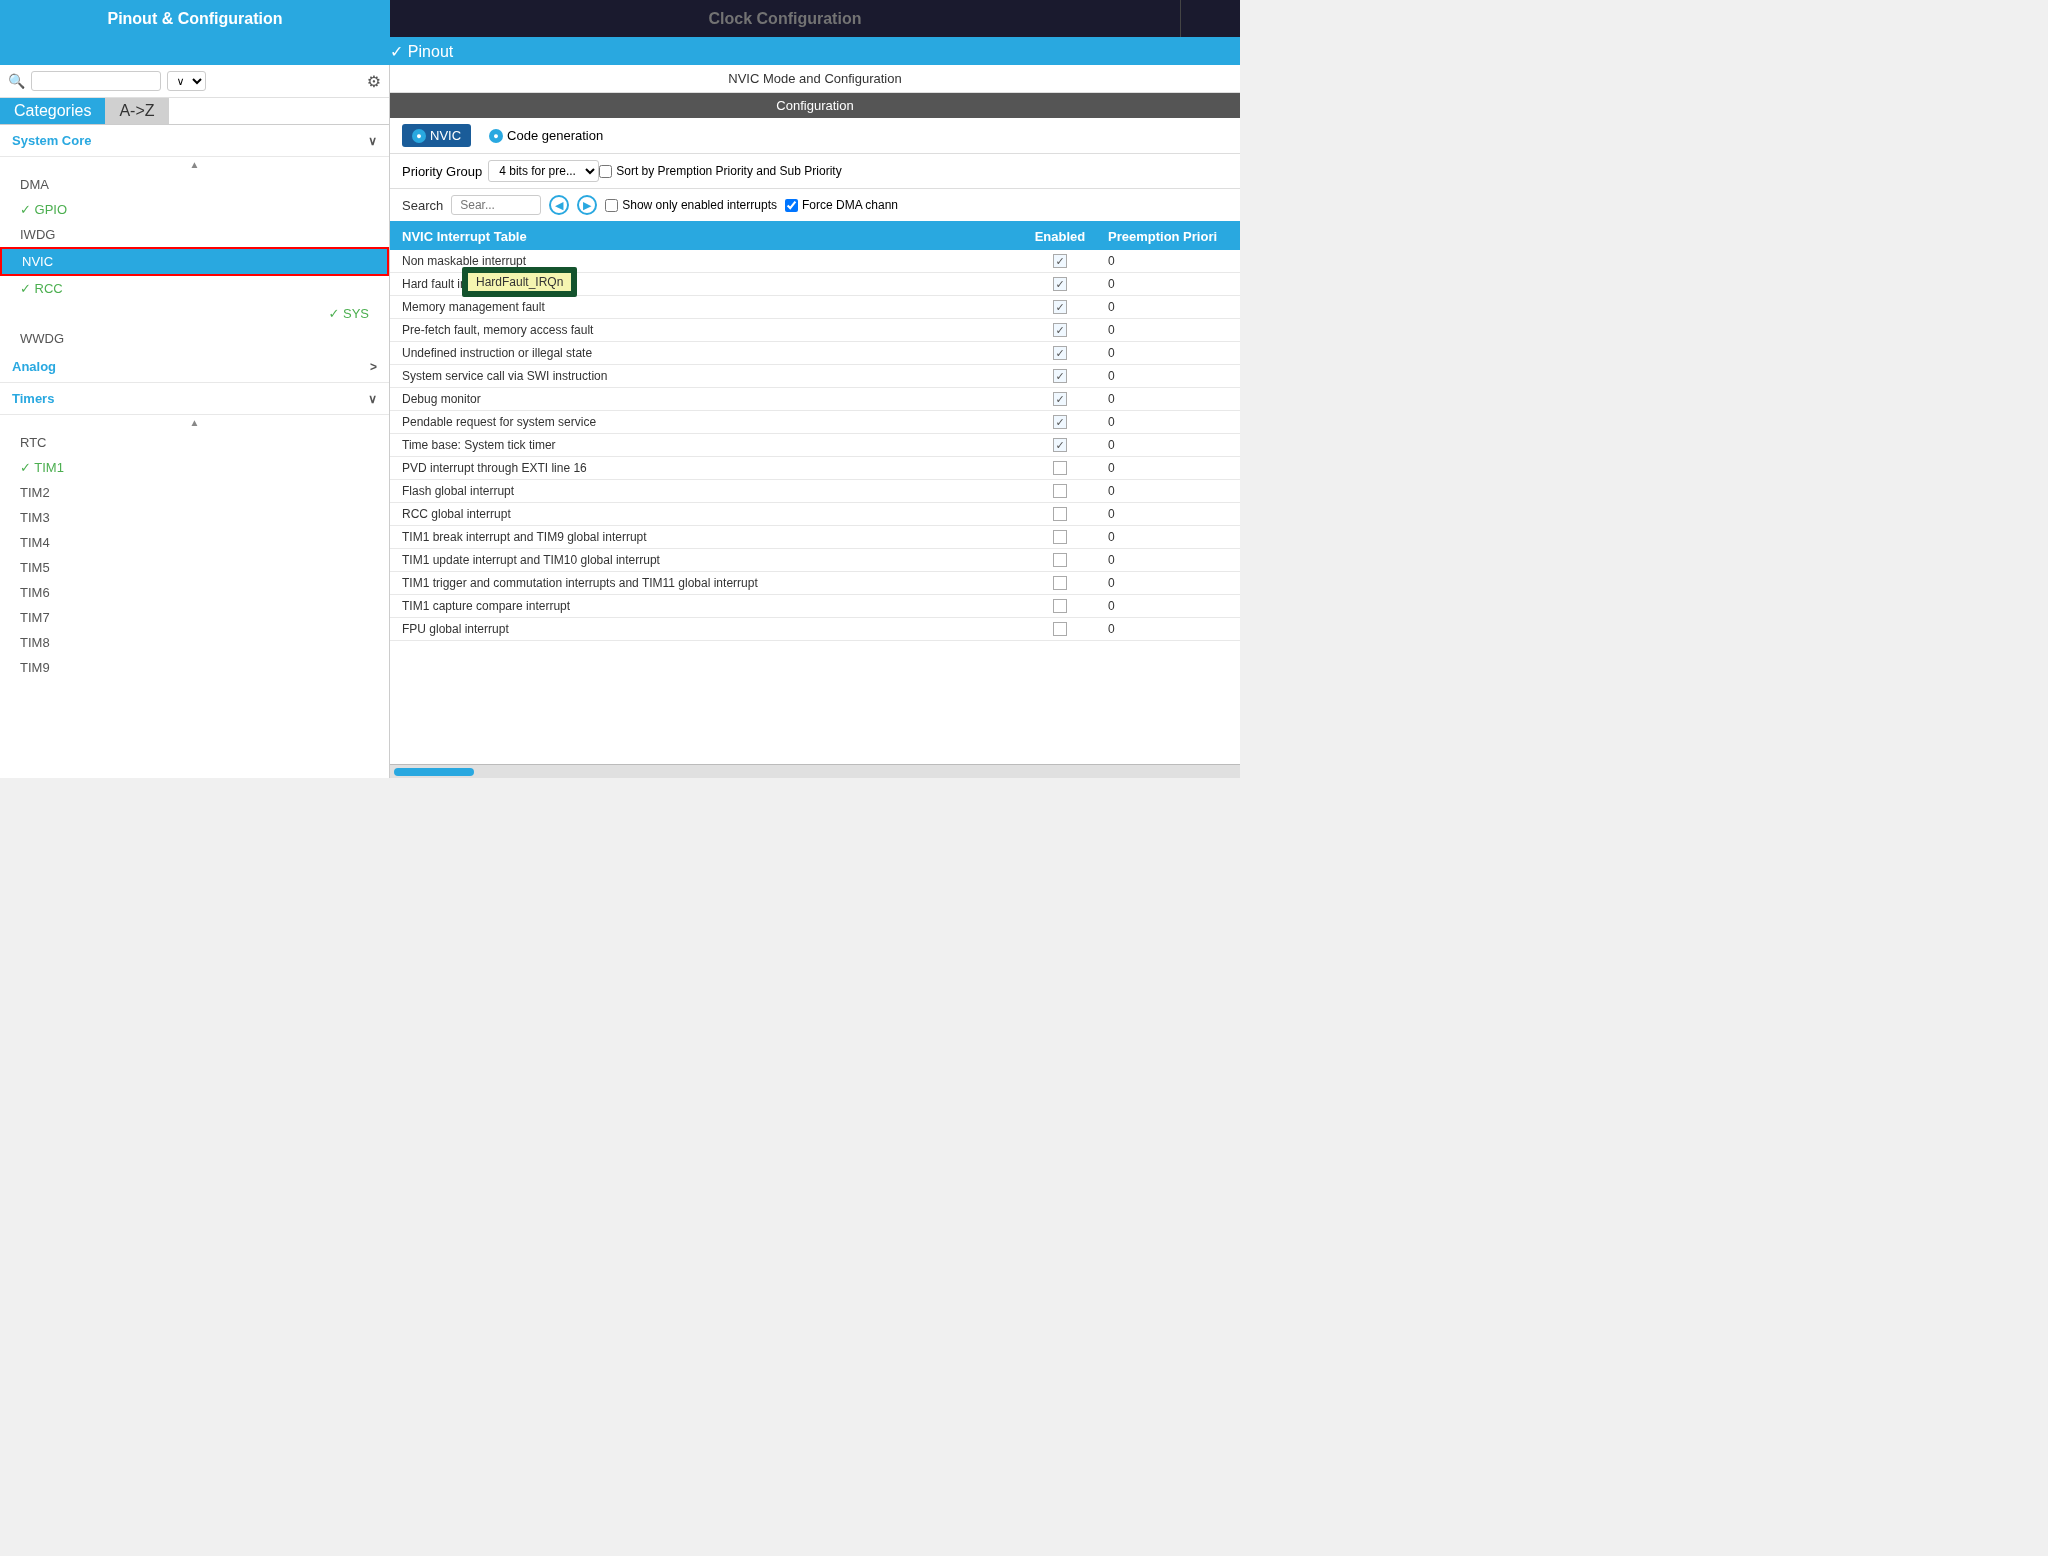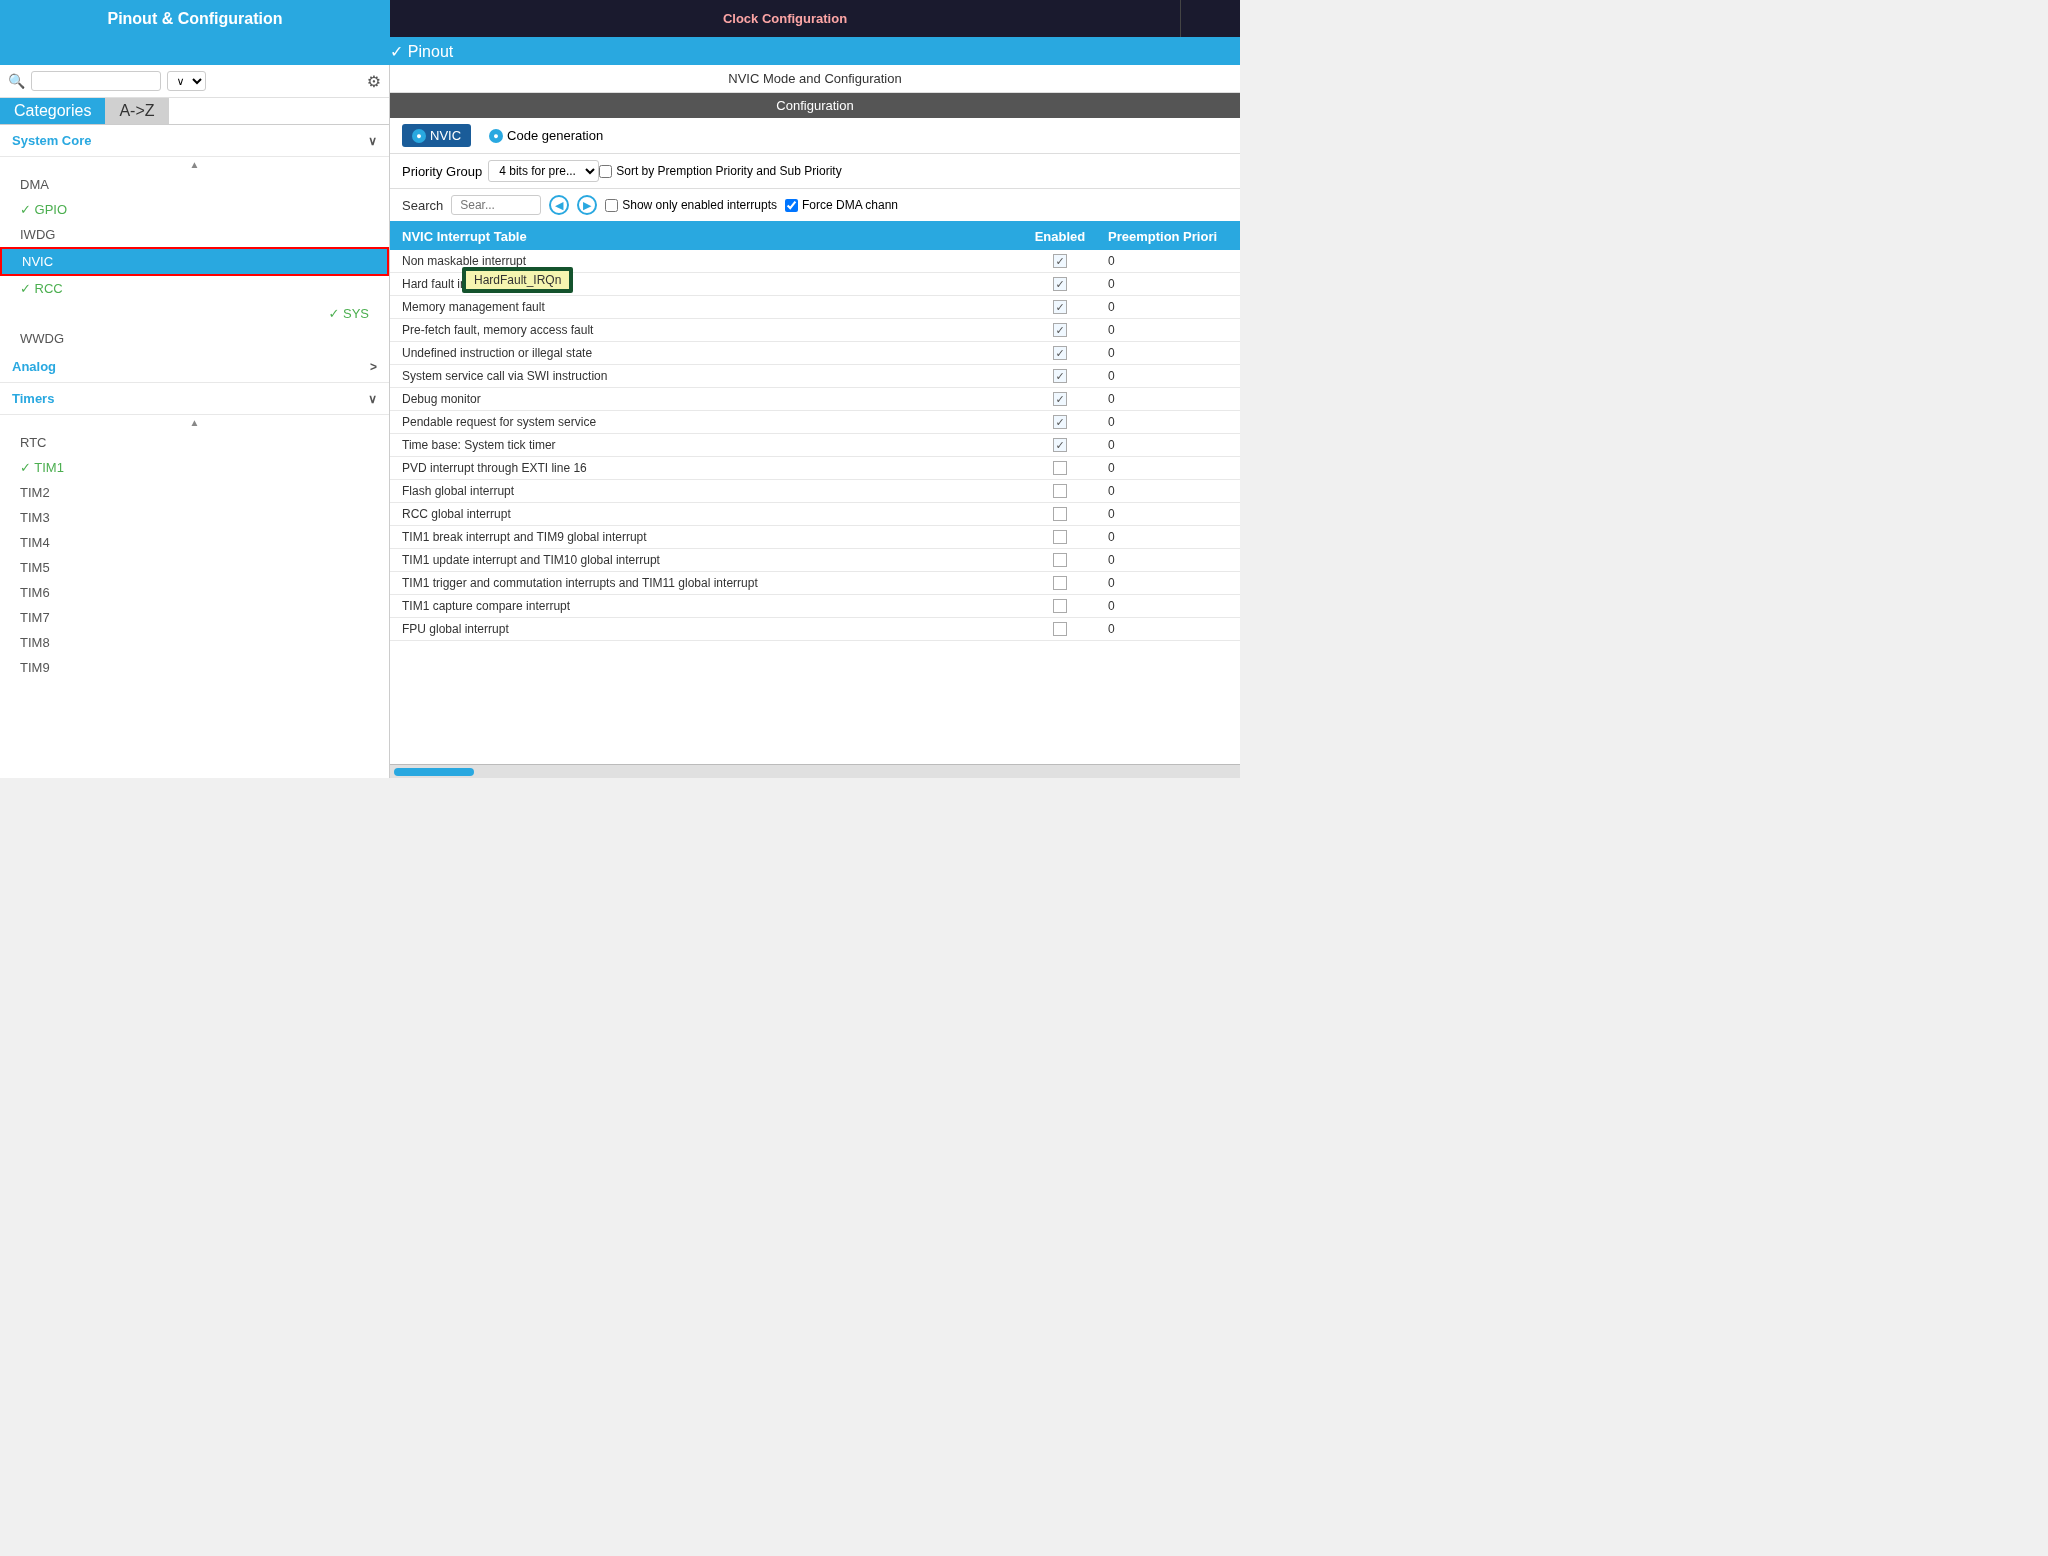--- a/index.html
+++ b/index.html
@@ -1,21 +1,21 @@
 <!DOCTYPE html>
 <html><head>
   <meta charset="utf-8">
   <style>
     * { box-sizing: border-box; margin: 0; padding: 0; }
     body { font-family: Arial, sans-serif; font-size: 13px; background: #f0f0f0; overflow: hidden; width: 1240px; height: 778px; }
 
     
     .header { display: flex; height: 37px; }
     .header-pinout { background: #29a8e0; flex: 0 0 390px; display: flex; align-items: center; justify-content: center; color: white; font-size: 16px; font-weight: bold; }
-    .header-clock { background: #1a1a2e; flex: 1; display: flex; align-items: center; justify-content: center; color: #fca5a5; font-size: 13px; font-weight: bold; }
+    .header-clock { background: #1a1a2e; flex: 1; display: flex; align-items: center; justify-content: center; color: #737373; font-size: 16px; font-weight: bold; }
     .header-extra { background: #1a1a2e; flex: 0 0 60px; display: flex; align-items: center; justify-content: center; color: white; font-size: 13px; border-left: 1px solid #444; }
 
     
     .sub-header { display: flex; height: 28px; background: #29a8e0; }
     .sub-header-left { flex: 0 0 390px; }
     .sub-header-right { flex: 1; display: flex; align-items: center; justify-content: center; color: white; font-size: 13px; }
     .sub-header-pinout { flex: 0 0 80px; display: flex; align-items: center; justify-content: flex-start; color: white; font-size: 16px; }
 
     
     .main { display: flex; height: calc(778px - 65px); }
@@ -76,21 +76,21 @@
     .table-row { display: flex; align-items: center; border-bottom: 1px solid #e8e8e8; padding: 4px 0; }
     .td-interrupt { flex: 1; padding: 0 12px; font-size: 12px; color: #333; }
     .td-enabled { width: 80px; display: flex; align-items: center; justify-content: center; }
     .td-preemption { width: 140px; padding: 0 8px; font-size: 12px; color: #333; }
 
     .cb-checked { width: 14px; height: 14px; border: 1px solid #aaa; background: #f0f8ff; display: flex; align-items: center; justify-content: center; }
     .cb-checked.yes::after { content: '✓'; font-size: 11px; color: #555; }
     .cb-unchecked { width: 14px; height: 14px; border: 1px solid #aaa; background: white; }
 
     
-    .tooltip-overlay { position: absolute; left: 462px; top: 267px; background: #f5f5b0; border: 4px solid #14532d; padding: 2px 8px; font-size: 12px; color: #333; z-index: 10; border-radius: 2px; }
+    .tooltip-overlay { position: absolute; left: 462px; top: 267px; background: #f5f5b0; border: 6px solid #14532d; padding: 2px 8px; font-size: 12px; color: #333; z-index: 10; border-radius: 2px; }
 
     
     .bottom-scroll { height: 14px; background: #e0e0e0; border-top: 1px solid #bbb; display: flex; align-items: center; }
     .bottom-scroll-inner { height: 8px; width: 80px; background: #29a8e0; border-radius: 4px; margin-left: 4px; }
   </style>
 </head>
 <body>
 
 <div style="position:relative; width:1240px; height:968px; overflow:hidden;">
 

